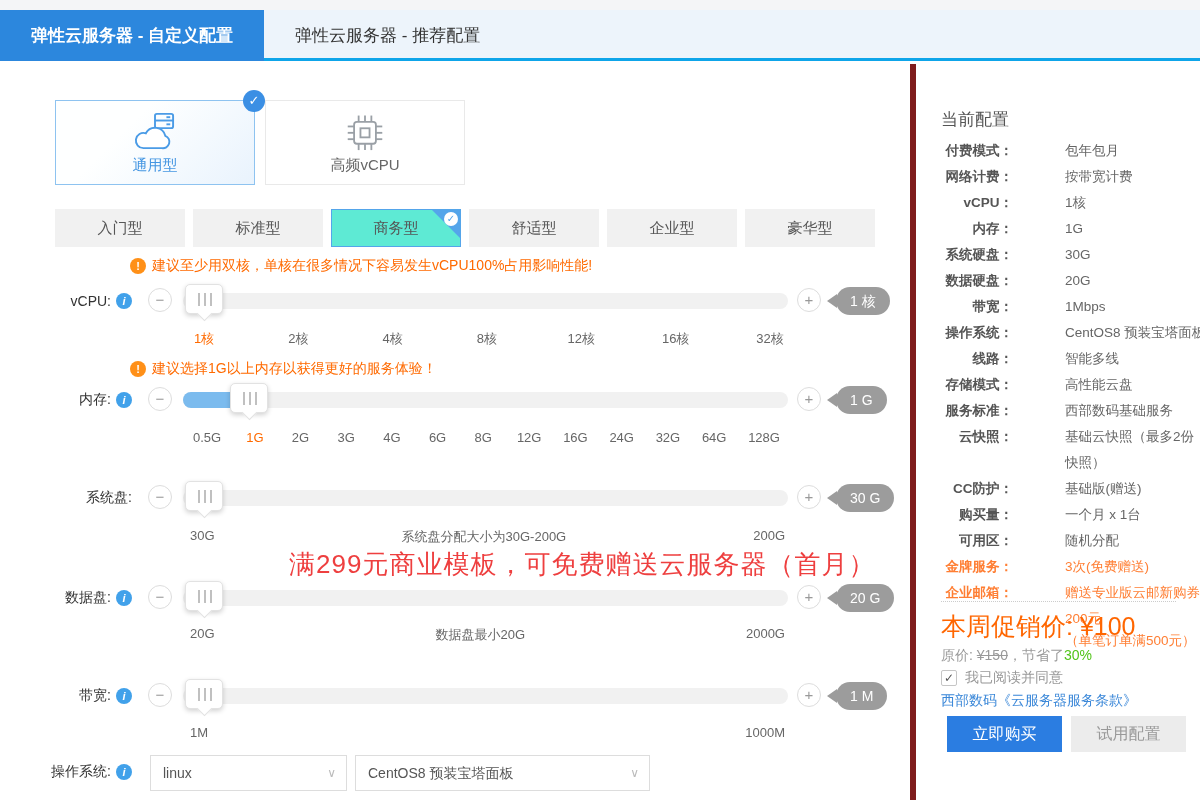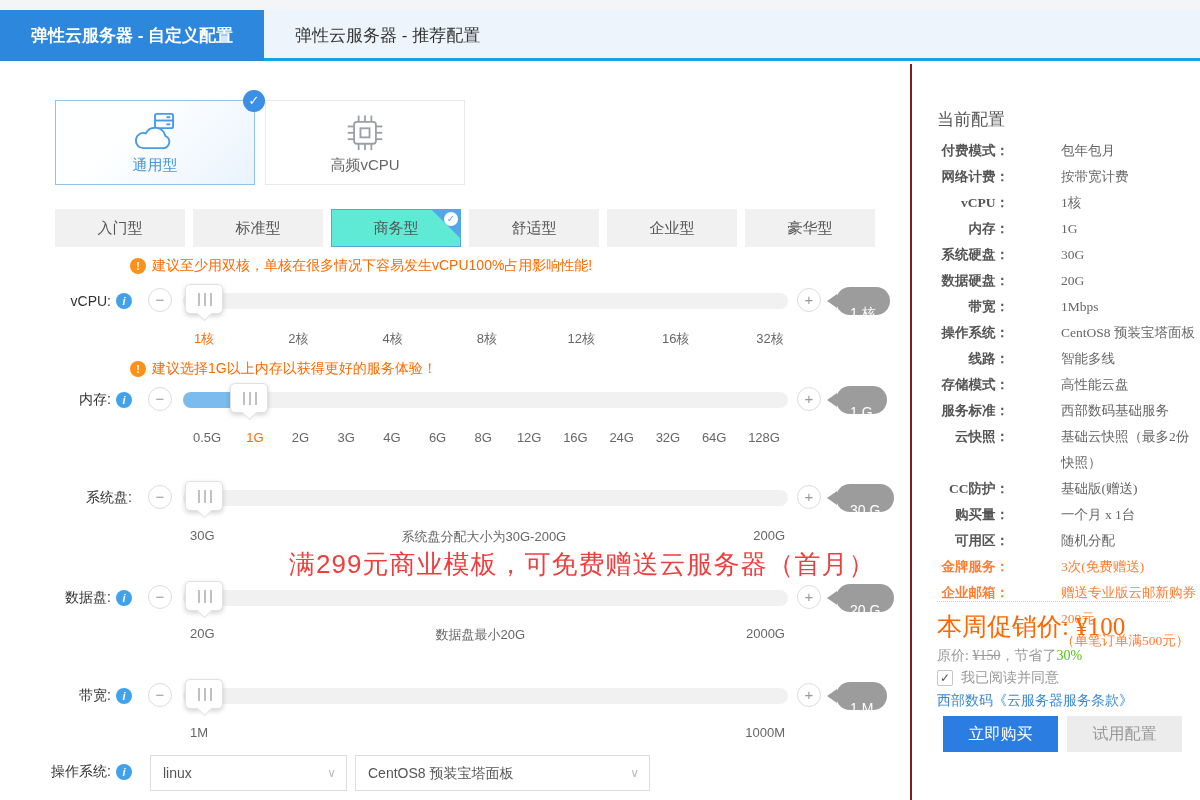--- a/index.html
+++ b/index.html
@@ -9,21 +9,21 @@
 
   .topstrip { position:absolute; top:0; left:0; width:1200px; height:10px; background:#f4f5f7; }
 
   
   .tabbar { position:absolute; top:10px; left:0; width:1200px; height:51px;
             background:#edf4fb; border-bottom:3px solid #0ea5e9; display:flex; }
   .tab { height:51px; line-height:51px; padding:0 31px; font-size:17px; color:#333; cursor:pointer; white-space:nowrap; }
   .tab.active { background:#2c87dd; color:#fff; font-weight:bold; }
 
   .main { position:absolute; top:64px; left:0; width:910px; height:736px; background:#fff; }
-  .side { position:absolute; top:64px; left:910px; width:290px; height:736px; border-left:2px solid #7f1d1d; background:#fff;font-family:Liberation Serif, serif; }
+  .side { position:absolute; top:64px; left:910px; width:290px; height:736px; border-left:6px solid #7f1d1d; background:#fff; }
 
   
   .card { position:absolute; top:36px; width:200px; height:85px; border:1px solid #e9e9e9; background:#fff;
           display:flex; flex-direction:column; align-items:center; justify-content:center; gap:5px; cursor:pointer; }
   .card1 { left:55px; border-color:#8ec3f0; background:linear-gradient(135deg,#feffff 35%,#e9f3fd 100%); }
   .card2 { left:265px; }
   .card .cname { font-size:15px; }
   .card1 .cname { color:#4596e2; }
   .card2 .cname { color:#666; }
   .badge-check { position:absolute; top:-11px; right:-11px; width:22px; height:22px; border-radius:50%;
@@ -58,21 +58,21 @@
   .minus { left:148px; } .plus { left:797px; }
   .track { position:absolute; left:183px; top:0; width:605px; height:16px; background:#f1f1f1; border-radius:8px; cursor:pointer; }
   .fill { position:absolute; left:0; top:0; height:16px; width:80px; background:#7bbbee; border-radius:8px; }
   .handle { position:absolute; top:-9px; width:38px; height:30px; background:#fff; border:1px solid #e2e2e2;
             border-radius:5px; box-shadow:0 2px 5px rgba(0,0,0,.18); cursor:grab; z-index:2; }
   .handle::before { content:""; position:absolute; left:12px; top:8px; width:14px; height:13px;
             background:repeating-linear-gradient(to right,#c0c0c0 0 2px,transparent 2px 6px); }
   .handle::after { content:""; position:absolute; left:13px; bottom:-6px; width:10px; height:10px; background:#fff;
             border-right:1px solid #e2e2e2; border-bottom:1px solid #e2e2e2; transform:rotate(45deg); }
   .h0 { left:185px; } .h1 { left:230px; }
-  .vbadge { position:absolute; left:836px; top:-6px; height:28px; line-height:28px; padding:12px 14px;
+  .vbadge { position:absolute; left:836px; top:-6px; height:28px; line-height:28px; padding:0 14px;
             background:#9c9c9c; color:#fff; font-size:14px; border-radius:14px; white-space:nowrap; }
   .vbadge::before { content:""; position:absolute; left:-9px; top:7px; width:0; height:0;
             border-top:7px solid transparent; border-bottom:7px solid transparent; border-right:10px solid #9c9c9c; }
 
   
   .ticks { position:absolute; display:flex; justify-content:space-between; color:#666; font-size:13px; }
   .tk { min-width:40px; text-align:center; }
   .tk.active { color:#ff6a00; }
   .ticks-vcpu { left:184px; top:266px; width:606px; }
   .ticks-mem  { left:193px; top:366px; width:587px; }

